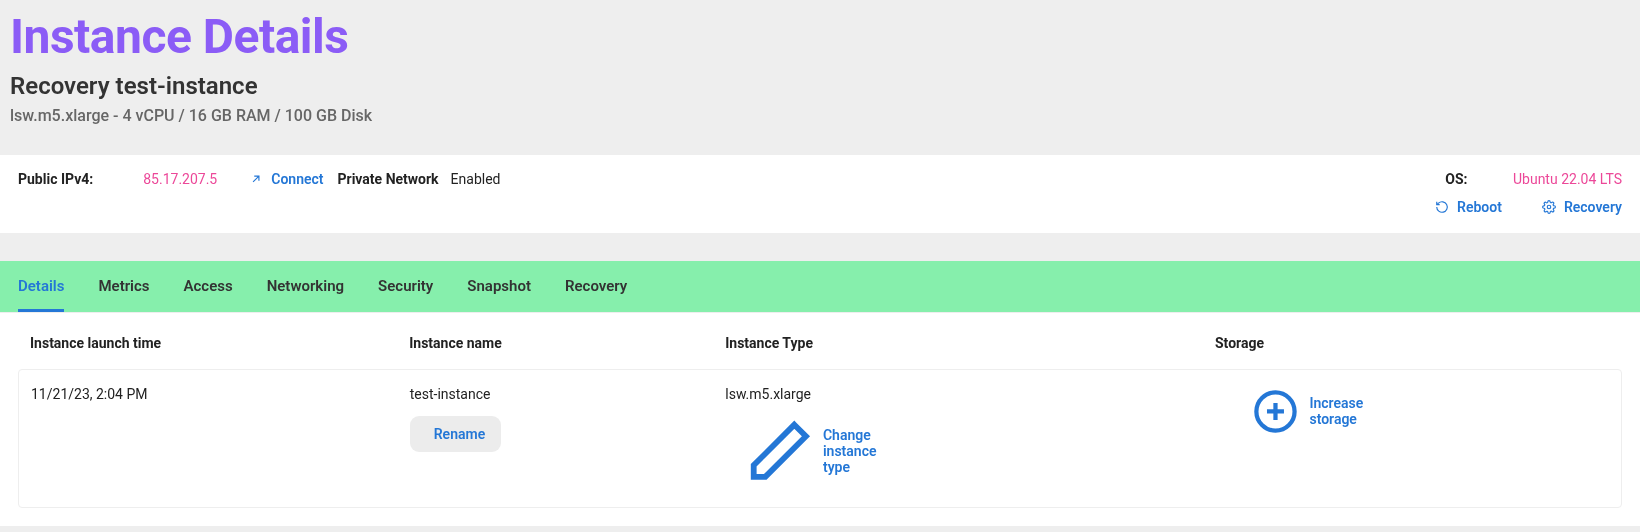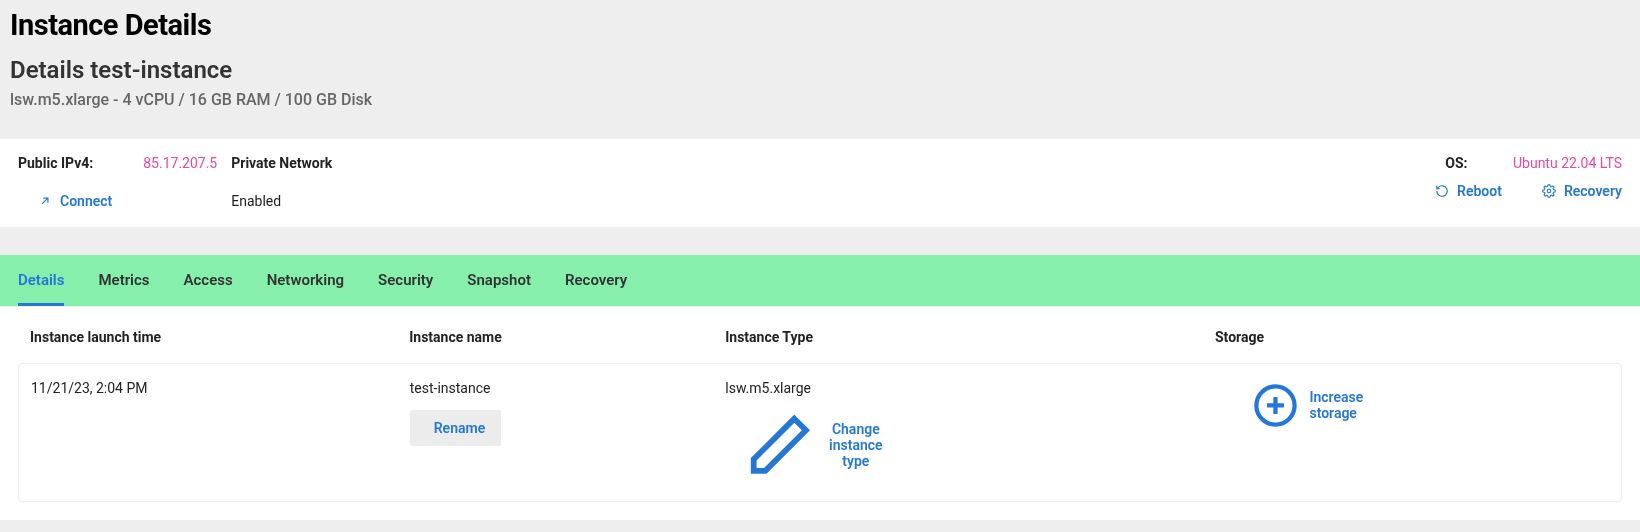--- a/index.html
+++ b/index.html
@@ -10,25 +10,25 @@
     body {
       font-family: -apple-system, BlinkMacSystemFont, "Segoe UI", Roboto, Helvetica, Arial, sans-serif;
       background: #eeeeee;
       color: #222;
       font-size: 14px;
     }
     .header-section {
       padding: 8px 10px 30px 10px;
     }
     .page-title {
-      font-size: 29px;
-      font-weight: 700;
-      color: #000000;
+      font-size: 48px;
+      font-weight: 700;
+      color: #8b5cf6;
       letter-spacing: -0.5px;
-      margin-bottom: 14px;
+      margin-bottom: 7px;
     }
     .instance-title {
       font-size: 24px;
       font-weight: 600;
       color: #333;
       margin-bottom: 6px;
     }
     .instance-spec {
       font-size: 16px;
       color: #666;
@@ -36,22 +36,22 @@
     }
     .info-strip {
       background: #fff;
       padding: 16px 18px 18px 18px;
       display: flex;
       align-items: flex-start;
       gap: 14px;
     }
     .info-block {
       display: flex;
-      flex-direction: column;
-      gap: 22px;
+      flex-direction: row;
+      gap: 12px;
     }
     .info-block .row1 {
       display: flex;
       align-items: center;
       gap: 8px;
       font-size: 14px;
     }
     .info-label {
       font-weight: 700;
       color: #222;
@@ -147,21 +147,21 @@
     }
     .td .cell-value {
       display: block;
       margin-bottom: 14px;
     }
     .pill-button {
       display: inline-flex;
       align-items: center;
       gap: 8px;
       background: #ececec;
-      border-radius: 2px;
+      border-radius: 9px;
       padding: 10px 16px;
       color: #2477d6;
       font-weight: 600;
       font-size: 14px;
       cursor: pointer;
     }
     .inline-action {
       color: #2477d6;
       font-weight: 600;
       font-size: 14px;
@@ -171,21 +171,21 @@
       gap: 8px;
     }
     svg { stroke: currentColor; fill: none; stroke-width: 2; }
     .enabled-text { padding-top: 0px; }
   </style>
 </head>
 <body>
 
 <div class="header-section">
   <h1 class="page-title">Instance Details</h1>
-  <h2 class="instance-title">Details test-instance</h2>
+  <h2 class="instance-title">Recovery test-instance</h2>
   <div class="instance-spec">lsw.m5.xlarge - 4 vCPU / 16 GB RAM / 100 GB Disk</div>
 </div>
 
 <div class="info-strip">
 
   <div class="info-block">
     <div class="row1">
       <span class="info-label">Public IPv4:</span>
       <span class="info-value">85.17.207.5</span>
     </div>
@@ -256,21 +256,21 @@
       <span class="cell-value">test-instance</span>
       <span class="pill-button">
         <svg viewBox="0 0 24 24">
             <path d="M17 3l4 4L7 21H3v-4L17 3z"></path>
           </svg>
         <span>Rename</span>
       </span>
     </div>
     <div class="td">
       <span class="cell-value">lsw.m5.xlarge</span>
-      <span class="inline-action" style="padding-left:20px;text-align:center;">
+      <span class="inline-action" style="padding-left:20px;">
         <svg viewBox="0 0 24 24">
             <path d="M17 3l4 4L7 21H3v-4L17 3z"></path>
           </svg>
         <span>Change instance type</span>
       </span>
     </div>
     <div class="td">
       <span class="inline-action" style="padding-left:36px;">
         <svg viewBox="0 0 24 24">
             <circle cx="12" cy="12" r="9"></circle>

